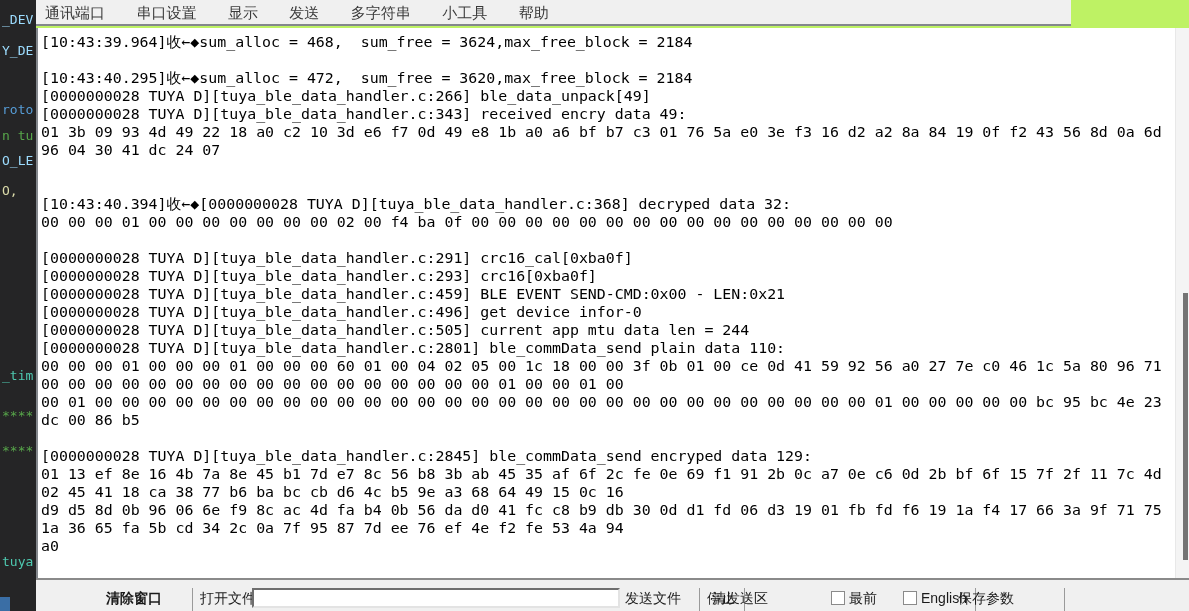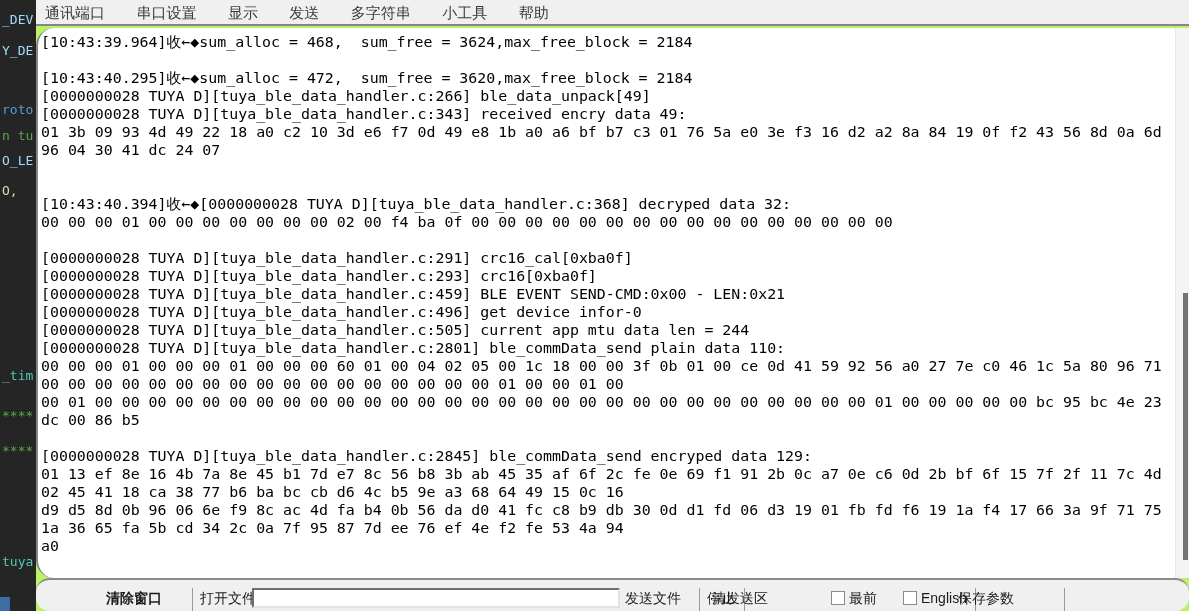--- a/index.html
+++ b/index.html
@@ -15,36 +15,36 @@
   .frag3{top:128px;color:#57A64A;}
   .frag4{top:153px;color:#9CDCFE;}
   .frag5{top:183px;color:#DCDCAA;}
   .frag6{top:368px;color:#4EC9B0;}
   .frag7{top:408px;color:#57A64A;}
   .frag8{top:443px;color:#57A64A;}
   .frag9{top:554px;color:#4EC9B0;}
   .status-block{position:absolute;left:0;top:597px;width:10px;height:14px;background:#3a6ea5;}
 
   
-  .menubar{position:absolute;left:36px;top:0;width:1153px;height:26px;background:#f0f0f0;
+  .menubar{position:absolute;left:36px;top:0;width:1035px;height:26px;background:#f0f0f0;
            border-bottom:2px solid #83878c;box-sizing:border-box;}
   .menubar .mi{display:inline-block;margin-top:4px;margin-right:27px;font-size:15px;color:#3a3a3a;cursor:default;}
   .menubar .mi:first-child{margin-left:9px;}
 
   .terminal{position:absolute;left:36px;top:28px;width:1153px;height:550px;background:#ffffff;
             border-left:2px solid #83878c;box-sizing:border-box;overflow:hidden;
-            padding:5px 0 0 3px;border-radius:18px;}
+            padding:5px 0 0 3px;}
   .terminal .log-line{font:14.9px/18px "DejaVu Sans Mono",monospace;color:#000;white-space:pre;height:18px;}
 
   .scroll-track{position:absolute;left:1175px;top:28px;width:14px;height:550px;background:#f4f4f4;
                 border-left:1px solid #e8e8e8;box-sizing:border-box;}
   .scroll-thumb{position:absolute;right:1px;top:265px;width:5px;height:267px;background:#747474;}
 
   .bottombar{position:absolute;left:36px;top:578px;width:1153px;height:33px;background:#f0f0f0;
-             border-top:2px solid #8a8a8a;box-sizing:border-box;border-radius:14px;}
+             border-top:2px solid #8a8a8a;box-sizing:border-box;}
   .bottombar .item{position:absolute;top:10px;font-size:14px;color:#1a1a1a;white-space:nowrap;cursor:default;}
   .sep{position:absolute;top:8px;width:1px;height:24px;background:#9a9a9a;}
   .btn-clear-window{left:70px;color:#8b1a1a;font-weight:bold;}
   .sep1{left:156px;}
   .btn-open-file{left:164px;}
   .path-input{position:absolute;top:8px;left:216px;width:368px;height:20px;background:#fff;
               border:2px solid;border-color:#6e6e6e #e3e3e3 #e3e3e3 #6e6e6e;box-sizing:border-box;
               font:13px "Liberation Sans",sans-serif;padding:0 3px;outline:none;}
   .btn-send-file{left:589px;}
   .sep2{left:663px;}

